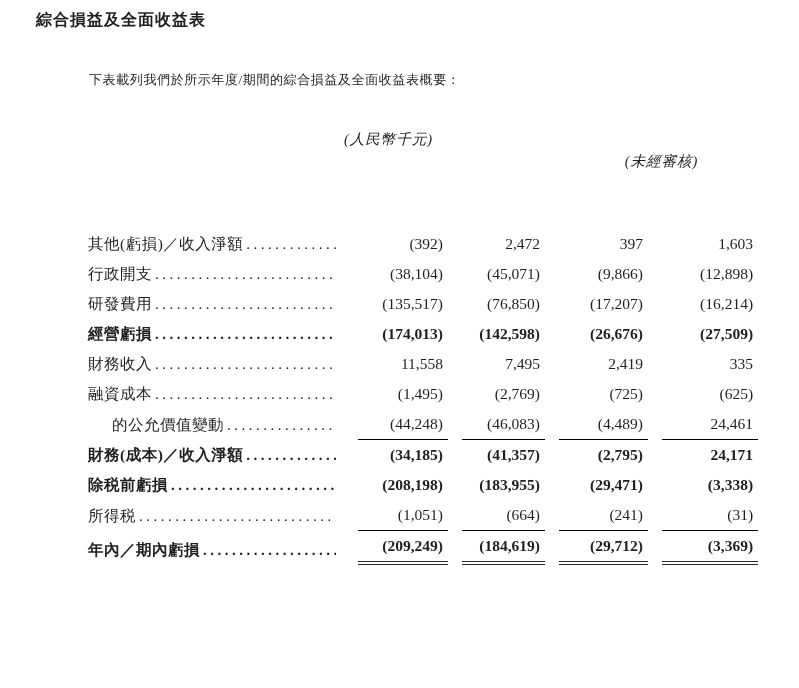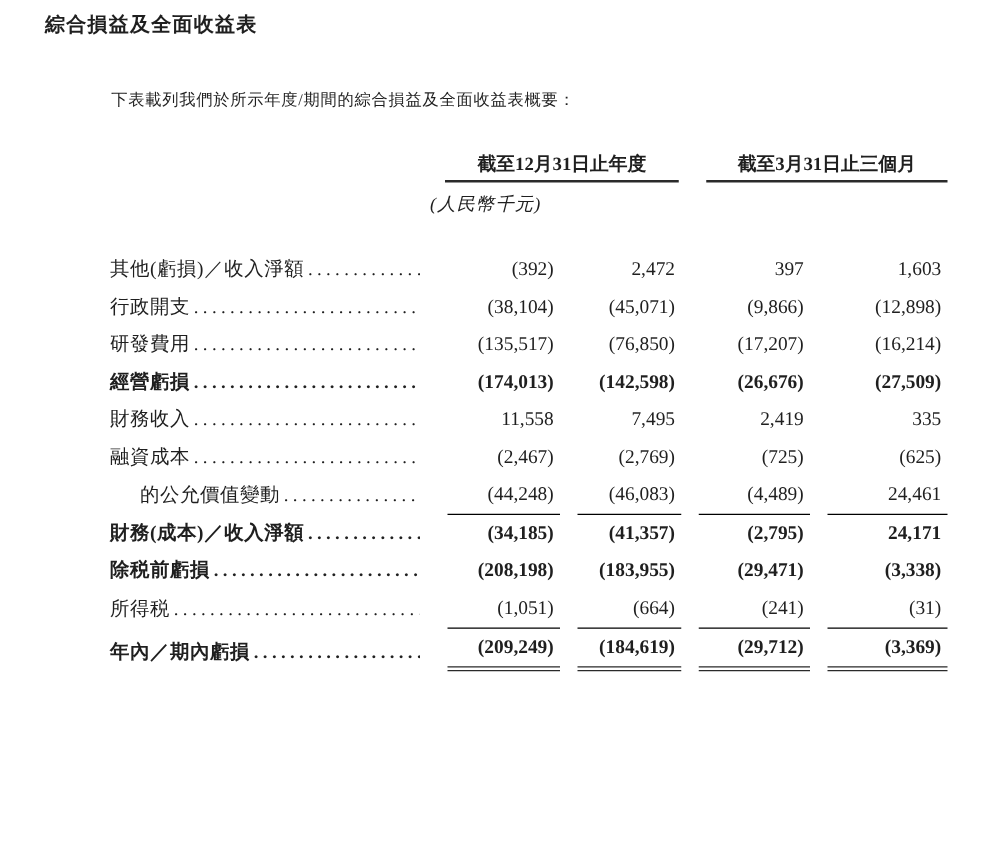--- a/index.html
+++ b/index.html
@@ -73,30 +73,25 @@
   <colgroup>
     <col style="width:256px">
       <col style="width:104px">
       <col style="width:97px">
       <col style="width:103px">
       <col style="width:110px">
   </colgroup>
   <thead>
     <tr>
       <td></td>
-      <td colspan="2" class="grp-cell1">
-        <div class="grp">截至12月31日止年度</div>
-      </td>
-      <td colspan="2" class="grp-cell2">
-        <div class="grp">截至3月31日止三個月</div>
-      </td>
+      <td colspan="4" class="unit-note">(人民幣千元)</td>
     </tr>
     <tr>
-      <td></td>
-      <td colspan="4" class="unit-note">(人民幣千元)</td>
+      <td colspan="3" class="audit-spacer"></td>
+      <td colspan="2" class="audit-note">(未經審核)</td>
     </tr>
   </thead>
   <tbody>
       <tr class="first-row">
         <td>
           <div class="labwrap">
             <span class="lt">其他(虧損)／收入淨額</span>
             <span class="leader">........................................................</span>
           </div>
         </td>
@@ -194,21 +189,21 @@
         </td>
       </tr>
       <tr>
         <td>
           <div class="labwrap">
             <span class="lt">融資成本</span>
             <span class="leader">........................................................</span>
           </div>
         </td>
         <td>
-          <div class="val">(2,467)</div>
+          <div class="val">(1,495)</div>
         </td>
         <td>
           <div class="val">(2,769)</div>
         </td>
         <td>
           <div class="val">(725)</div>
         </td>
         <td>
           <div class="val">(625)</div>
         </td>

